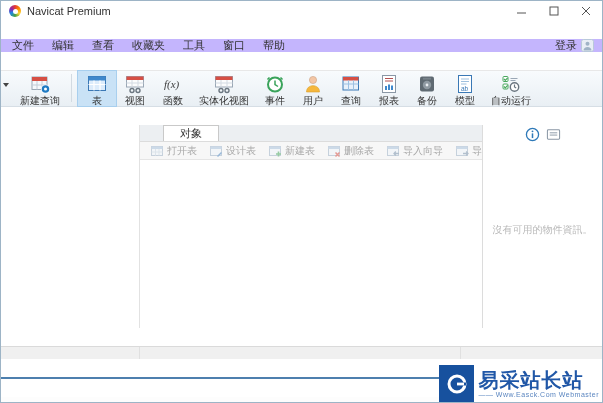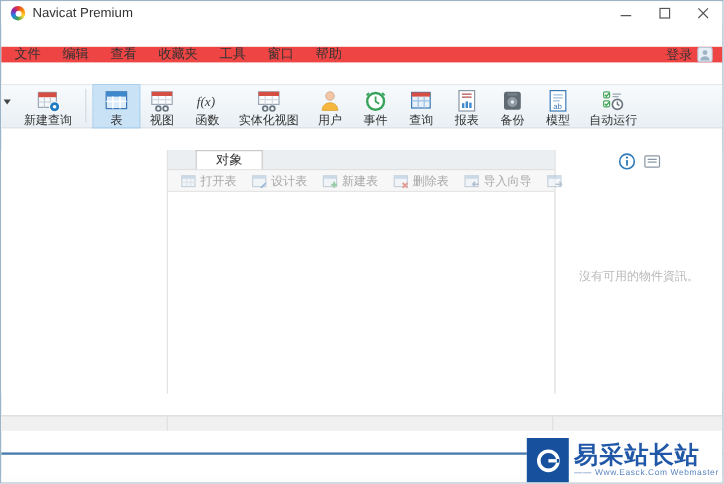--- a/index.html
+++ b/index.html
@@ -9,21 +9,21 @@
   
   .titlebar{height:20px;background:#ffffff;display:flex;align-items:center;flex:0 0 auto;}
   .app-logo{width:12px;height:12px;border-radius:50%;margin:0 6px 0 8px;background:conic-gradient(#e53935,#fb8c00,#fdd835,#43a047,#1e88e5,#8e24aa,#e53935);position:relative;flex:0 0 auto;}
   .app-logo:after{content:"";position:absolute;left:3.5px;top:3.5px;width:5px;height:5px;border-radius:50%;background:#fff;}
   .title-text{font-size:11px;color:#333;flex:1 1 auto;}
   .win-controls{display:flex;height:100%;flex:0 0 auto;}
   .win-btn{width:32px;height:100%;display:flex;align-items:center;justify-content:center;}
   .win-btn svg{display:block;}
 
   
-  .menubar{height:13px;background:#ef4444;display:flex;align-items:center;font-size:11px;color:#333;flex:0 0 auto;padding:0 2px;}
+  .menubar{height:13px;background:#c4b5fd;display:flex;align-items:center;font-size:11px;color:#333;flex:0 0 auto;padding:0 2px;}
   .menu-item{padding:0 9px;line-height:13px;}
   .menu-spacer{flex:1 1 auto;}
   .login{display:flex;align-items:center;gap:4px;padding-right:6px;}
   .login-label{font-size:11px;color:#333;}
 
   
   .toolbar{height:37px;background:linear-gradient(#f8fbfd,#e9eff4);border-top:1px solid #e8e8e8;border-bottom:1px solid #d6dee5;display:flex;align-items:stretch;flex:0 0 auto;padding-left:2px;}
   .tb-btn{display:flex;flex-direction:column;align-items:center;justify-content:flex-start;padding:1px 7px 0 7px;min-width:34px;}
   .tb-btn .ti{height:23px;display:flex;align-items:center;justify-content:center;}
   .tb-label{font-size:10px;color:#333;white-space:nowrap;line-height:11px;}
@@ -39,21 +39,21 @@
   .tabstrip{height:17px;background:#eceff2;border-bottom:1px solid #dcdcdc;display:flex;align-items:flex-end;flex:0 0 auto;padding-left:23px;}
   .tab{background:#fff;border:1px solid #c9c9c9;border-bottom:none;height:16px;padding:0 16px;font-size:11px;color:#333;display:flex;align-items:center;}
   .objbar{height:18px;background:#f7f7f7;border-bottom:1px solid #e5e5e5;display:flex;align-items:center;padding:0 4px;flex:0 0 auto;}
   .obj-btn{display:flex;align-items:flex-end;gap:3px;padding:0 6px;font-size:10px;color:#a9a9a9;white-space:nowrap;}
   .obj-btn .oi{opacity:.55;display:flex;}
   .obj-spacer{flex:1 1 auto;}
   .search-btn{padding:0 6px;display:flex;align-items:center;}
   .content{flex:1 1 auto;background:#fff;}
 
   
-  .infopanel{width:140px;border-left:1px solid #dcdcdc;background:#fff;flex:0 0 auto;display:flex;flex-direction:column;}
+  .infopanel{width:120px;border-left:1px solid #dcdcdc;background:#fff;flex:0 0 auto;display:flex;flex-direction:column;}
   .info-head{height:17px;display:flex;align-items:center;justify-content:center;gap:6px;flex:0 0 auto;padding-top:2px;}
   .info-head .ih{display:flex;}
   .info-body{flex:1 1 auto;display:flex;align-items:center;justify-content:center;}
   .empty-msg{font-size:10px;color:#b9b9b9;text-align:center;padding-bottom:10px;}
 
   
   .statusbar{height:13px;background:#f0f0f0;border-top:1px solid #dadada;display:flex;flex:0 0 auto;}
   .status-seg1{width:139px;border-right:1px solid #e0e0e0;}
   .status-seg2{flex:1 1 auto;border-right:1px solid #e0e0e0;}
   .status-seg3{width:141px;}
@@ -178,36 +178,36 @@
           <circle cx="9" cy="18.5" r="2" fill="none" stroke="#6b7680" stroke-width="1.4"></circle>
           <circle cx="15" cy="18.5" r="2" fill="none" stroke="#6b7680" stroke-width="1.4"></circle>
         </svg>
       </span>
       <span class="tb-label">实体化视图</span>
     </div>
 
     <div class="tb-btn">
       <span class="ti">
         <svg width="24" height="24" viewBox="0 0 24 24">
-          <circle cx="12" cy="8" r="3.6" fill="#f3c6a5" stroke="#caa183" stroke-width=".6"></circle>
-          <path d="M5.5 20c0-4.2 3-6.3 6.5-6.3s6.5 2.1 6.5 6.3z" fill="#f5b73d" stroke="#d99f2b" stroke-width=".6"></path>
-        </svg>
-      </span>
-      <span class="tb-label">用户</span>
-    </div>
-
-    <div class="tb-btn">
-      <span class="ti">
-        <svg width="24" height="24" viewBox="0 0 24 24">
           <path d="M6.5 5.5L4.5 7.5M17.5 5.5l2 2" stroke="#3aa35b" stroke-width="1.6" fill="none"></path>
           <circle cx="12" cy="12.5" r="7" fill="#fff" stroke="#3aa35b" stroke-width="2"></circle>
           <path d="M12 8.5v4l3 2" stroke="#3aa35b" stroke-width="1.5" fill="none"></path>
         </svg>
       </span>
       <span class="tb-label">事件</span>
+    </div>
+
+    <div class="tb-btn">
+      <span class="ti">
+        <svg width="24" height="24" viewBox="0 0 24 24">
+          <circle cx="12" cy="8" r="3.6" fill="#f3c6a5" stroke="#caa183" stroke-width=".6"></circle>
+          <path d="M5.5 20c0-4.2 3-6.3 6.5-6.3s6.5 2.1 6.5 6.3z" fill="#f5b73d" stroke="#d99f2b" stroke-width=".6"></path>
+        </svg>
+      </span>
+      <span class="tb-label">用户</span>
     </div>
 
     <div class="tb-btn">
       <span class="ti">
         <svg width="24" height="24" viewBox="0 0 24 24">
           <rect x="4" y="5" width="15.5" height="13" fill="#e8f1fa" stroke="#3a78b5"></rect>
           <rect x="4" y="5" width="15.5" height="3.5" fill="#d64f44"></rect>
           <path d="M4 12h15.5M9.5 8.5v9.5M14.5 8.5v9.5" stroke="#9cc0e2" stroke-width="1" fill="none"></path>
         </svg>
       </span>

